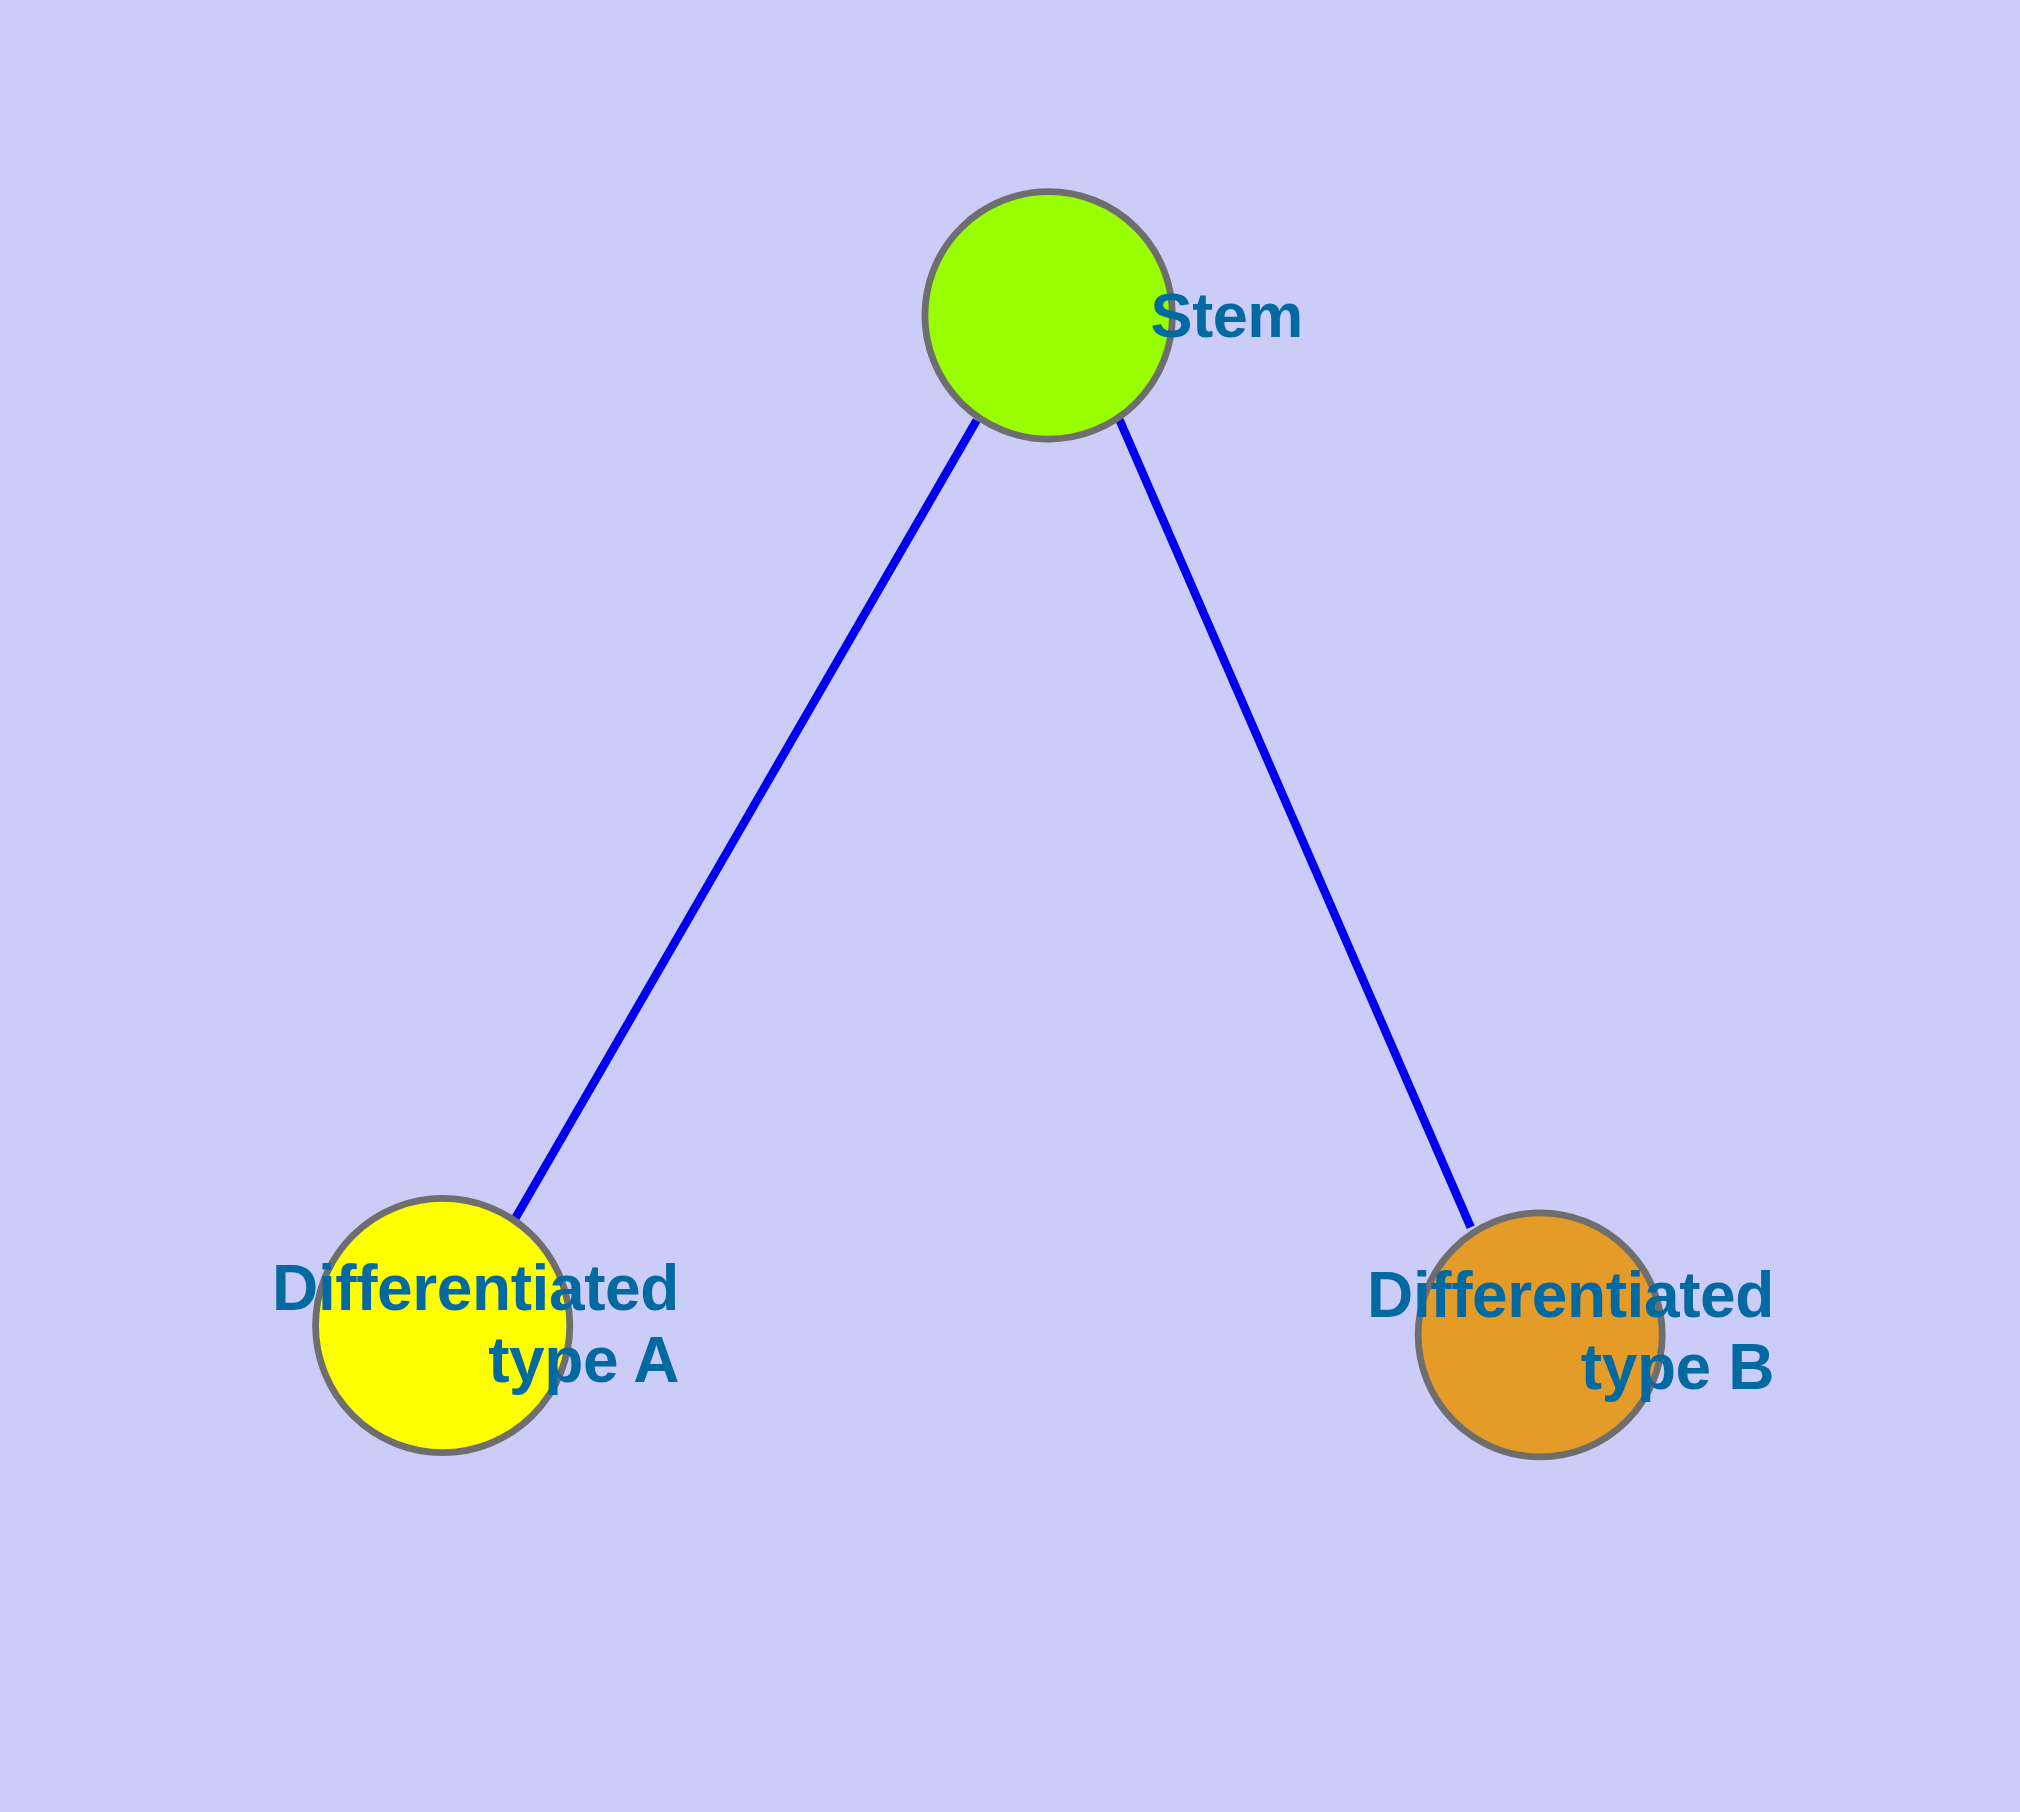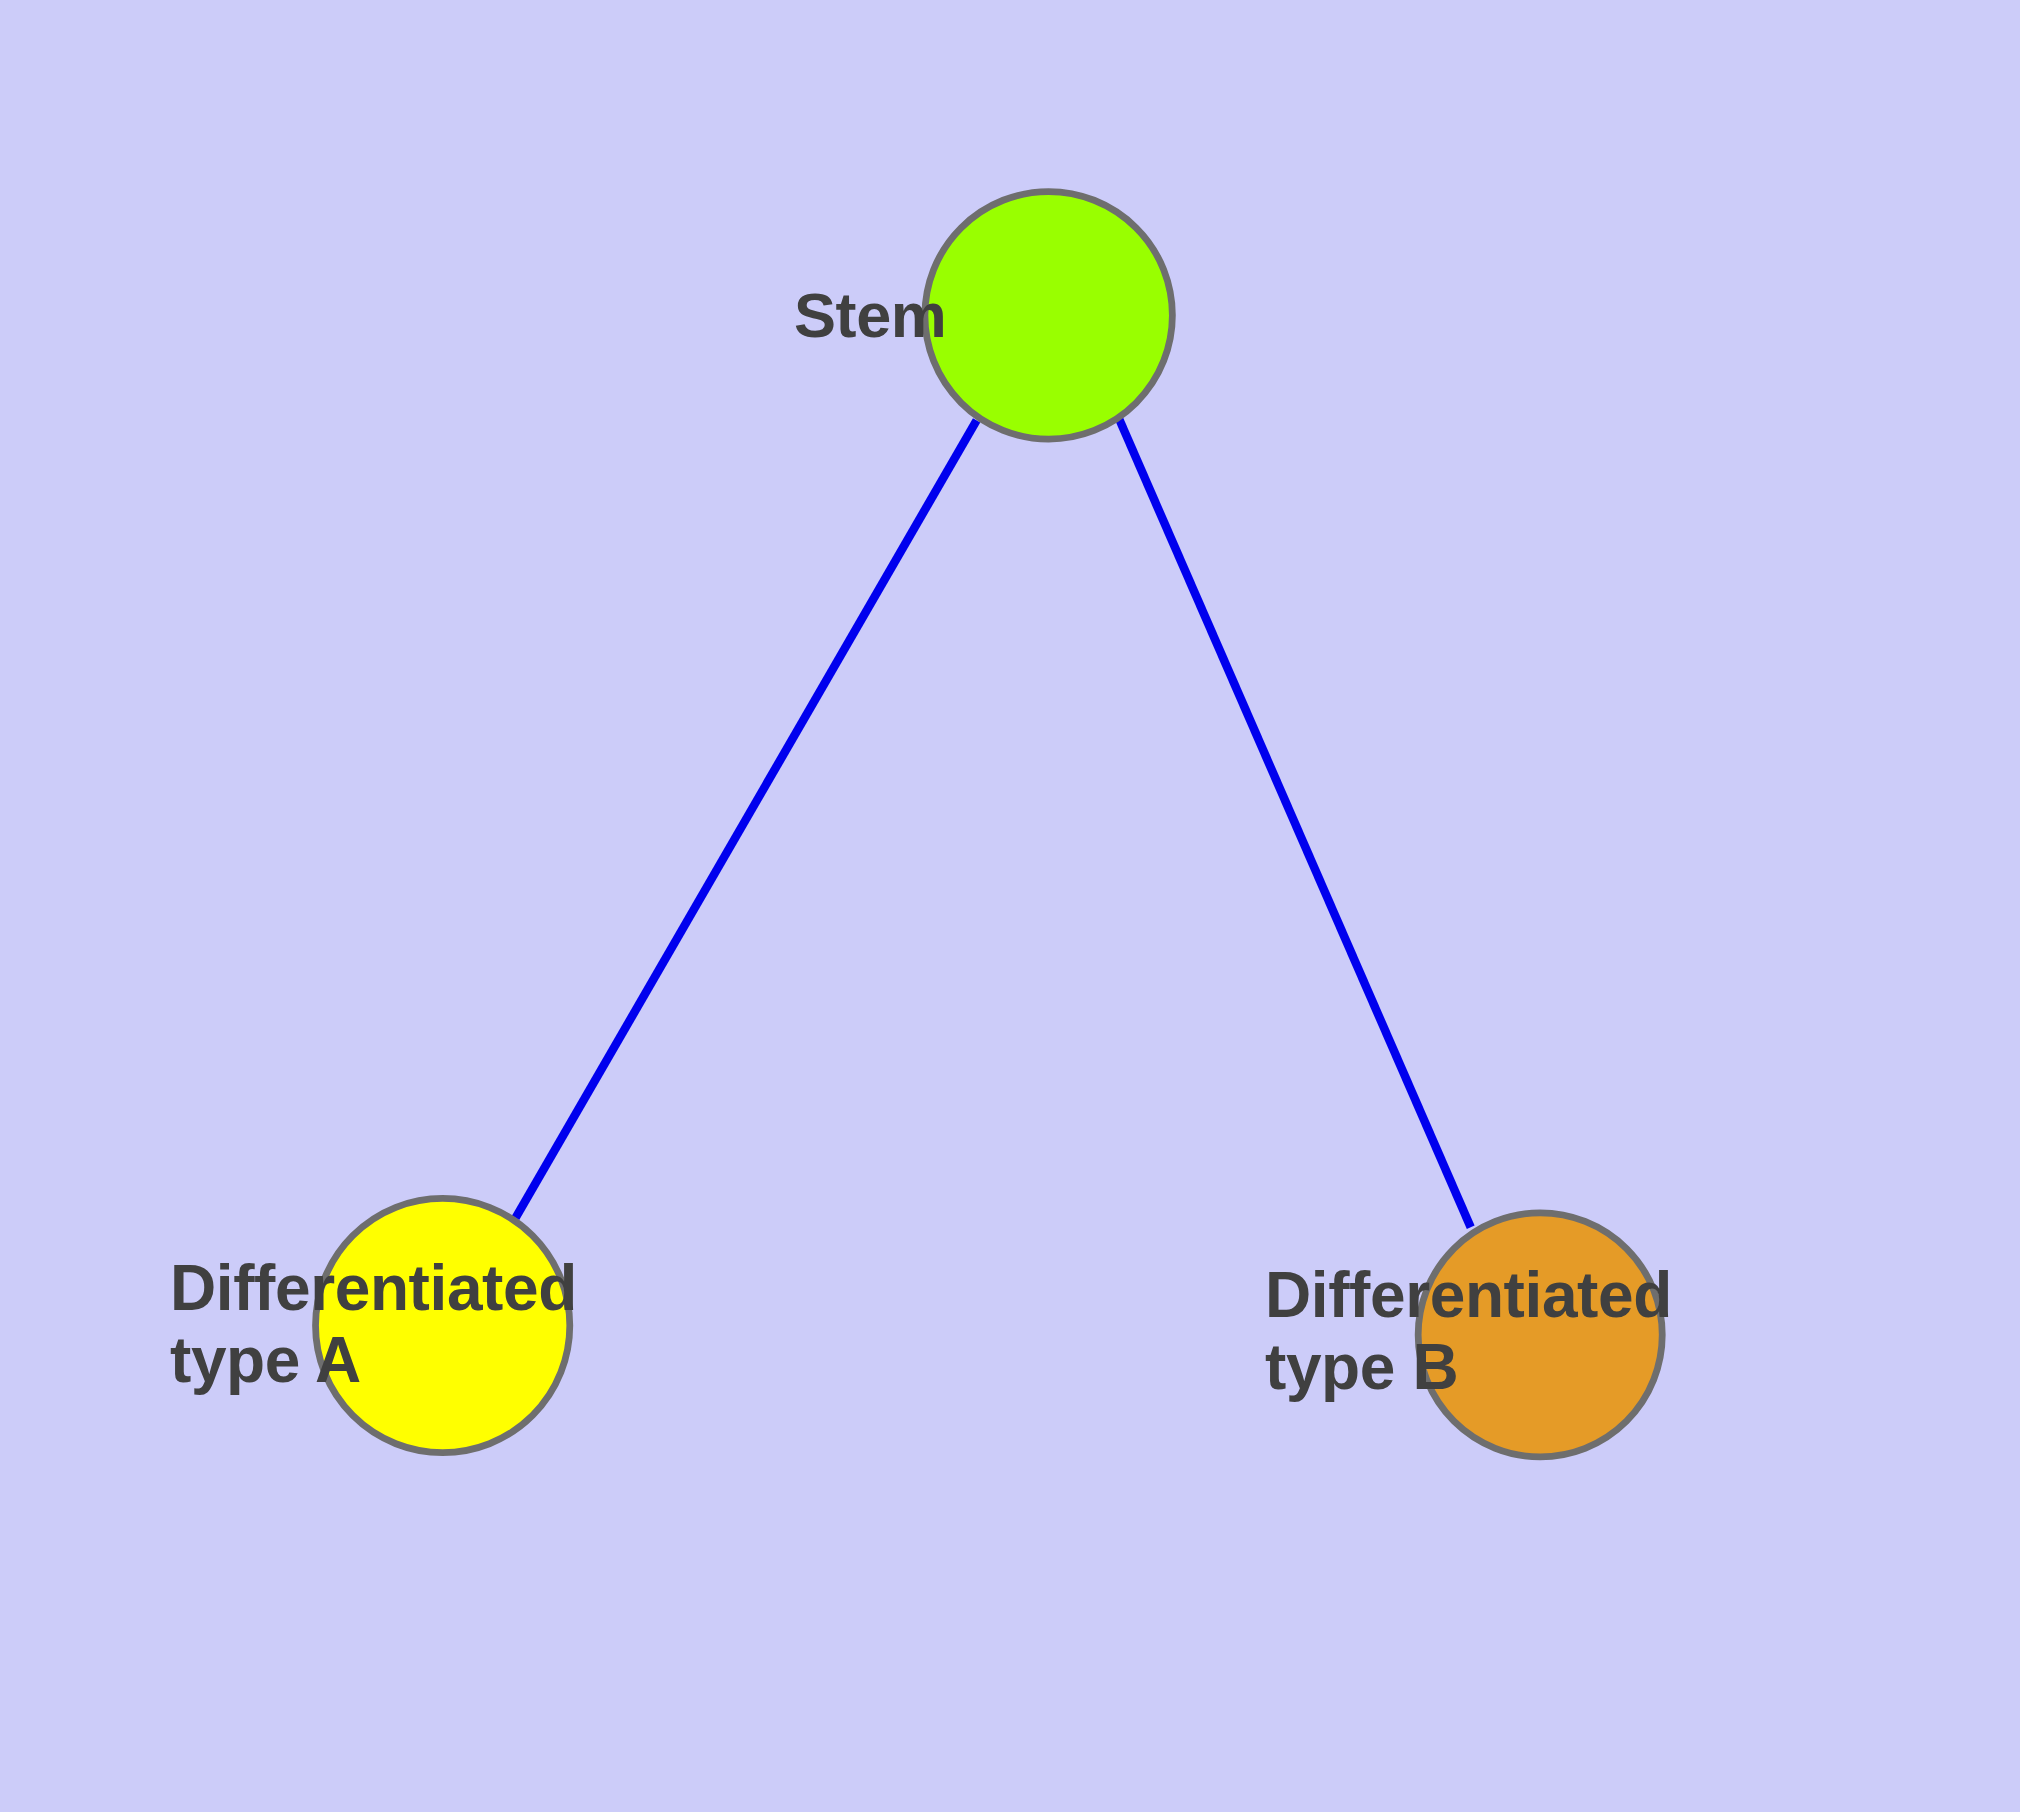--- a/index.html
+++ b/index.html
@@ -18,24 +18,24 @@
   #graph-svg {
     position: absolute;
     left: 0;
     top: 0;
     width: 2021px;
     height: 1812px;
     display: block;
   }
   .node-label {
     position: absolute;
-    color: #404040;
+    color: #0369a1;
     font-family: "Liberation Sans", sans-serif;
     font-weight: bold;
-    text-align: left;
+    text-align: right;
     line-height: 1.12;
     white-space: pre;
     pointer-events: none;
     letter-spacing: -0.4px;
   }
   #label-stem {
     font-size: 63px;
     left: 794px;
     top: 280px;
     width: 509px;

